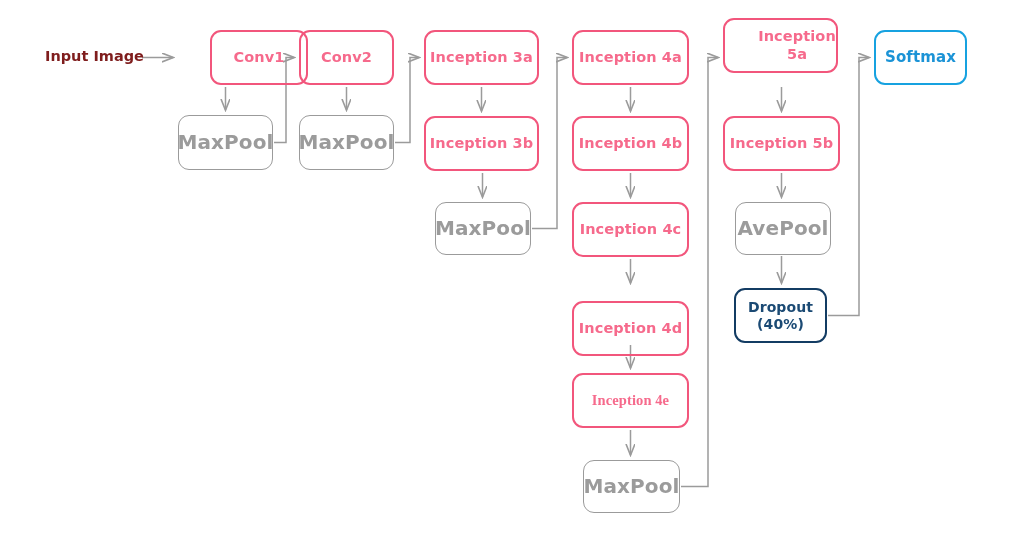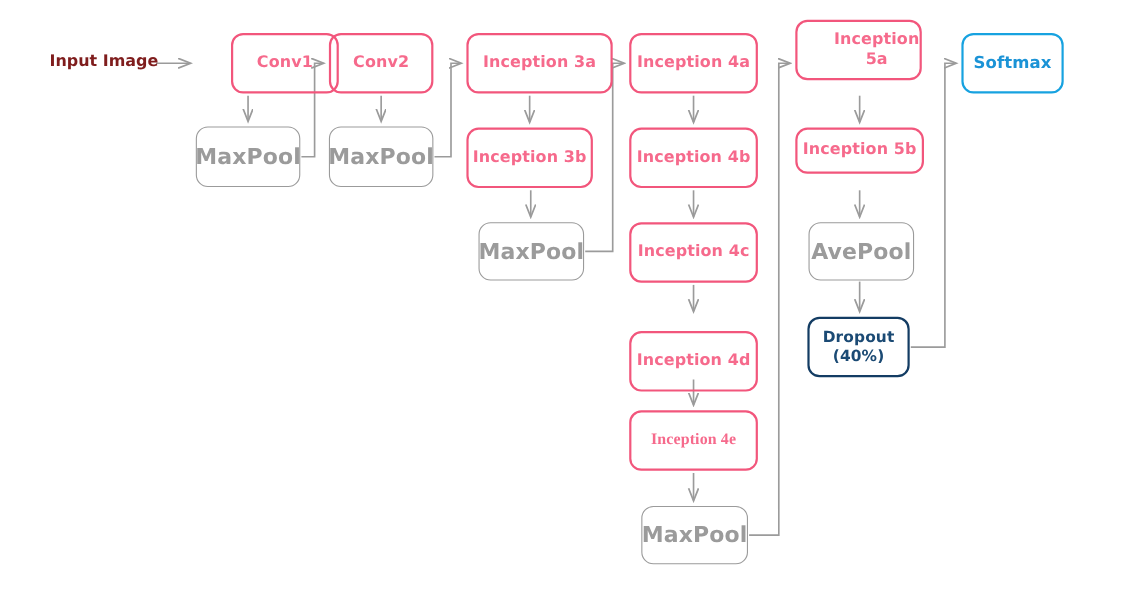--- a/index.html
+++ b/index.html
@@ -110,41 +110,41 @@
   <div class="label" style="left:45px;top:48px;">Input Image</div>
 
   <div class="node pink" style="left:178px;top:30px;width:98px;height:55px;margin-left:32px;">Conv1</div>
 
   <div class="node grey" style="left:178px;top:115px;width:95px;height:55px;">MaxPool</div>
 
   <div class="node pink" style="left:299px;top:30px;width:95px;height:55px;">Conv2</div>
 
   <div class="node grey" style="left:299px;top:115px;width:95px;height:55px;">MaxPool</div>
 
-  <div class="node pink" style="left:424px;top:30px;width:133px;height:55px;">Inception 3a</div>
+  <div class="node pink" style="left:424px;top:30px;width:115px;height:55px;">Inception 3a</div>
 
   <div class="node pink" style="left:424px;top:116px;width:115px;height:55px;">Inception 3b</div>
 
   <div class="node grey" style="left:435px;top:202px;width:96px;height:53px;">MaxPool</div>
 
   <div class="node pink" style="left:572px;top:30px;width:117px;height:55px;">Inception 4a</div>
 
   <div class="node pink" style="left:572px;top:116px;width:117px;height:55px;">Inception 4b</div>
 
   <div class="node pink" style="left:572px;top:202px;width:117px;height:55px;">Inception 4c</div>
 
   <div class="node pink" style="left:572px;top:288px;width:117px;height:55px;margin-top:13px;">Inception 4d</div>
 
   <div class="node pink" style="left:572px;top:373px;width:117px;height:55px;font-family:Liberation Serif, serif;">Inception 4e</div>
 
   <div class="node grey" style="left:583px;top:460px;width:97px;height:53px;">MaxPool</div>
 
   <div class="node pink" style="left:723px;top:18px;width:115px;height:55px;padding-left:33px;">Inception 5a</div>
 
-  <div class="node pink" style="left:723px;top:116px;width:117px;height:42px;">Inception 5b</div>
+  <div class="node pink" style="left:723px;top:116px;width:117px;height:55px;">Inception 5b</div>
 
   <div class="node grey" style="left:735px;top:202px;width:96px;height:53px;">AvePool</div>
 
   <div class="node navy" style="left:734px;top:288px;width:93px;height:55px;">Dropout
 (40%)</div>
 
   <div class="node cyan" style="left:874px;top:30px;width:93px;height:55px;">Softmax</div>
 
 </div>
 

